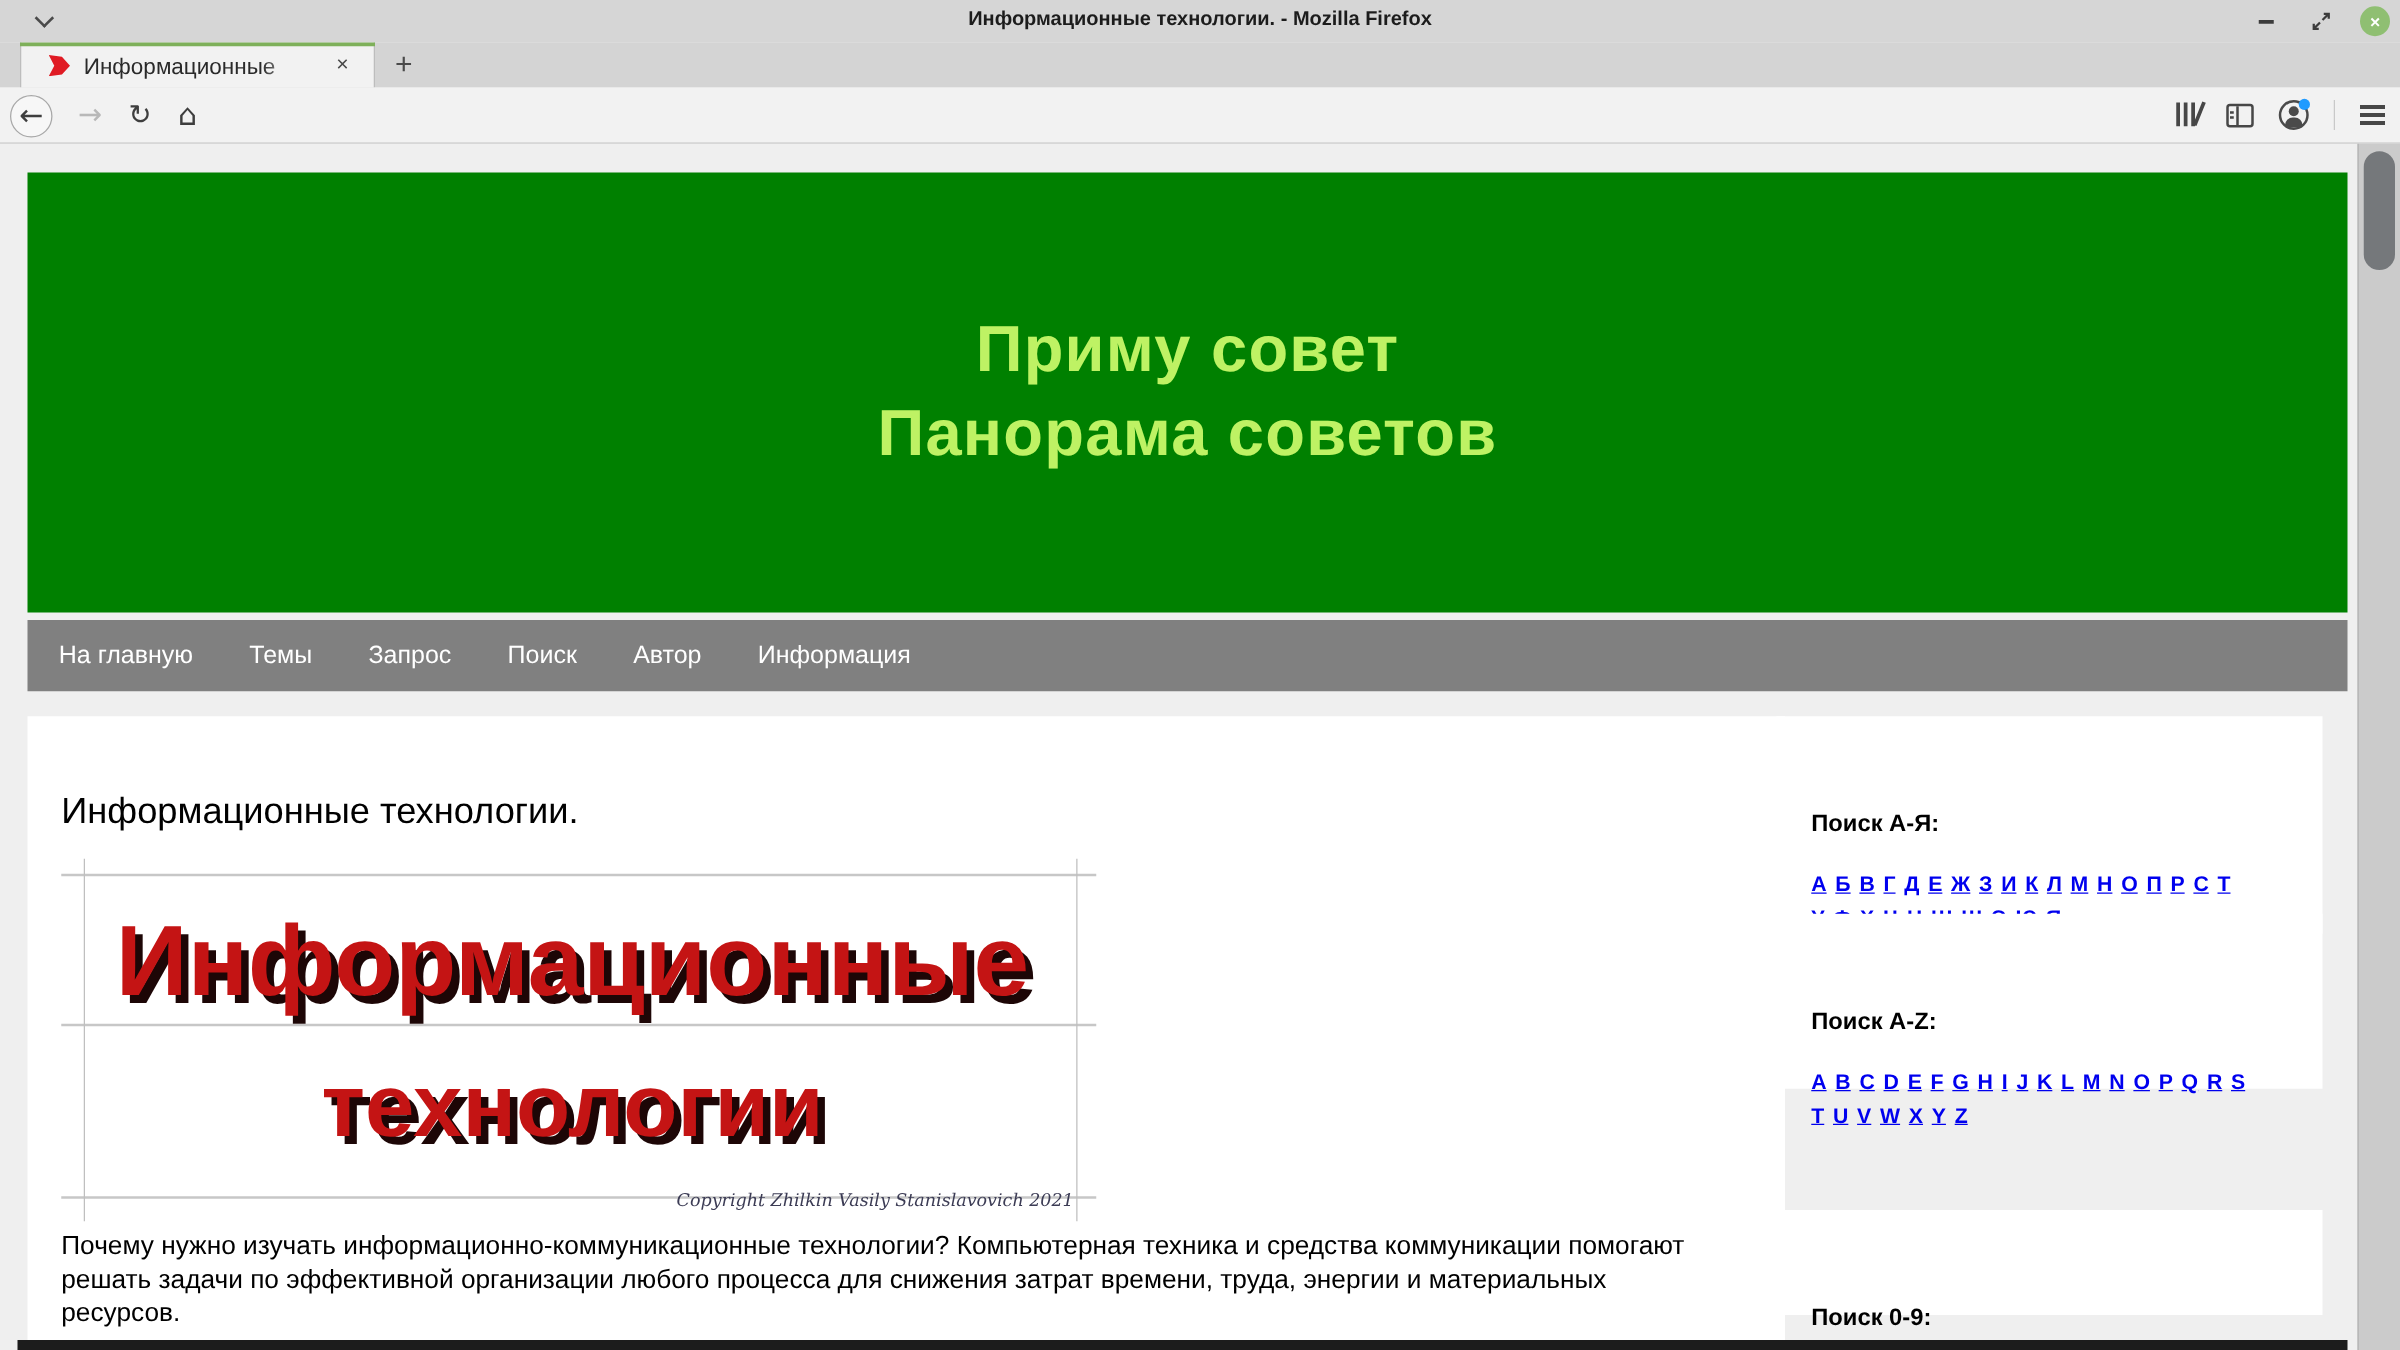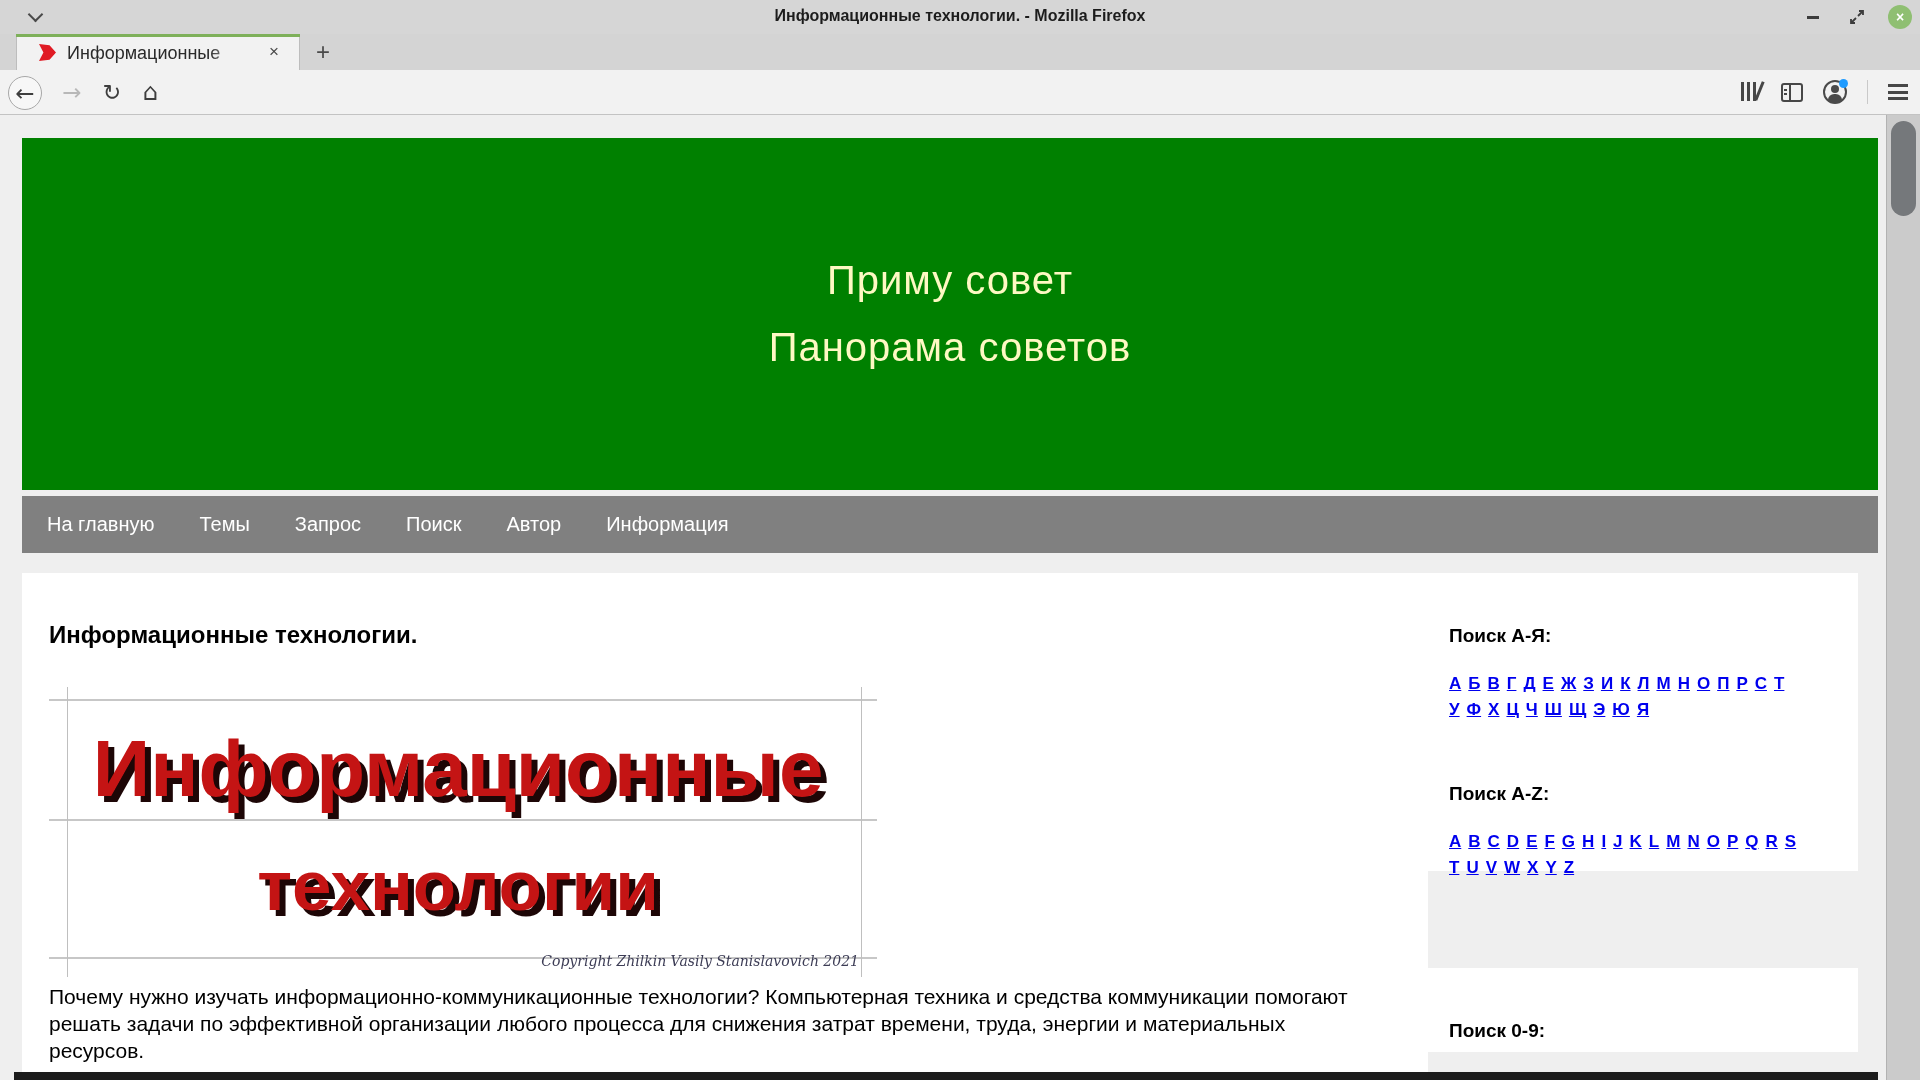--- a/index.html
+++ b/index.html
@@ -85,43 +85,43 @@
   .acc-dot{position:absolute;right:-3px;top:-3px;width:9px;height:9px;border-radius:50%;background:#1f9bff;}
   .t-div{width:1px;height:24px;background:#c9c9c9;}
   .burger{width:20px;height:16px;
     background:repeating-linear-gradient(#474747 0 3px,transparent 3px 6.5px);}
 
   
   .viewport{position:absolute;left:0;top:115px;width:1920px;height:965px;background:#efefef;overflow:hidden;}
 
   .banner{position:absolute;left:22px;top:23px;width:1856px;height:352px;background:var(--banner-green,#008000);
     display:flex;flex-direction:column;align-items:center;justify-content:center;}
-  .banner-line{color:#fef9c3;font-weight:normal;font-size:40px;line-height:67px;letter-spacing:1px;}
+  .banner-line{color:#bef264;font-weight:bold;font-size:52px;line-height:67px;letter-spacing:1px;}
 
   .menubar{position:absolute;left:22px;top:381px;width:1856px;height:57px;background:var(--menu-gray,#808080);
     display:flex;align-items:center;gap:45px;padding-left:25px;box-sizing:border-box;}
   .menu-link{color:#fff;font-size:20px;text-decoration:none;}
 
   .content{position:absolute;left:22px;top:458px;width:1406px;height:507px;background:#fff;}
-  .page-h1{position:absolute;left:27px;top:48px;font-size:24px;font-weight:bold;color:#000;margin:0;}
+  .page-h1{position:absolute;left:27px;top:60px;font-size:29px;font-weight:normal;color:#000;margin:0;}
 
   .figure{position:absolute;left:27px;top:114px;width:828px;height:290px;background:#fff;}
   .fig-hline{position:absolute;left:0;right:0;height:2px;background:#c7c7c7;}
   .fig-vline{position:absolute;top:0;bottom:0;width:1px;background:#bfbfbf;}
   .fig-text{position:absolute;left:0;right:10px;text-align:center;font-weight:bold;
     color:var(--image-red,#c41414);text-shadow:6px 6px 0 #1d0606;white-space:nowrap;}
   .fig-line1{top:36px;font-size:80px;}
   .fig-line2{top:158px;font-size:71px;}
   .fig-copy{position:absolute;right:18px;top:266px;font-family:"DejaVu Serif",serif;font-style:italic;
     font-size:14px;color:#3c3c55;}
 
   .para{position:absolute;left:27px;top:410px;width:1332px;font-size:21px;line-height:27px;color:#000;margin:0;}
 
   
-  .side-box{position:absolute;left:1421px;width:437px;background:#fff;box-sizing:border-box;padding:52px 28px 0;}
+  .side-box{position:absolute;left:1421px;width:437px;background:#fff;box-sizing:border-box;padding:76px 28px 0;}
   .box-ru{top:458px;height:174px;}
   .box-lat{top:616px;height:140px;}
   .box-num{top:853px;height:84px;}
   .side-h{font-size:19px;font-weight:bold;color:#000;margin:0 0 24px 0;}
   .letter-row{line-height:26px;}
   .letter-link{color:var(--link-blue,#0000ee);font-weight:bold;font-size:17px;text-decoration:underline;margin-right:7px;}
 
   .bottom-strip{position:absolute;left:14px;top:1072px;width:1864px;height:8px;background:#1c1c1c;}
 
   .scrollbar{position:absolute;left:1886px;top:115px;width:34px;height:965px;background:#cbcbcb;border-left:1px solid #b2b2b2;box-sizing:border-box;}

